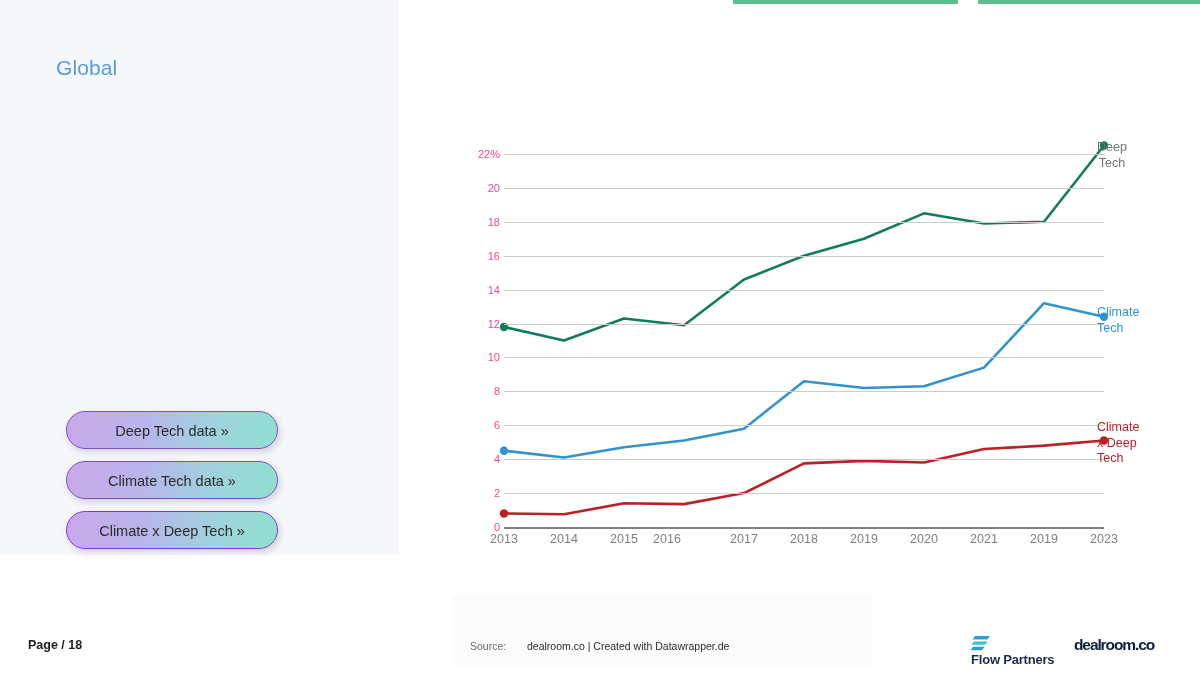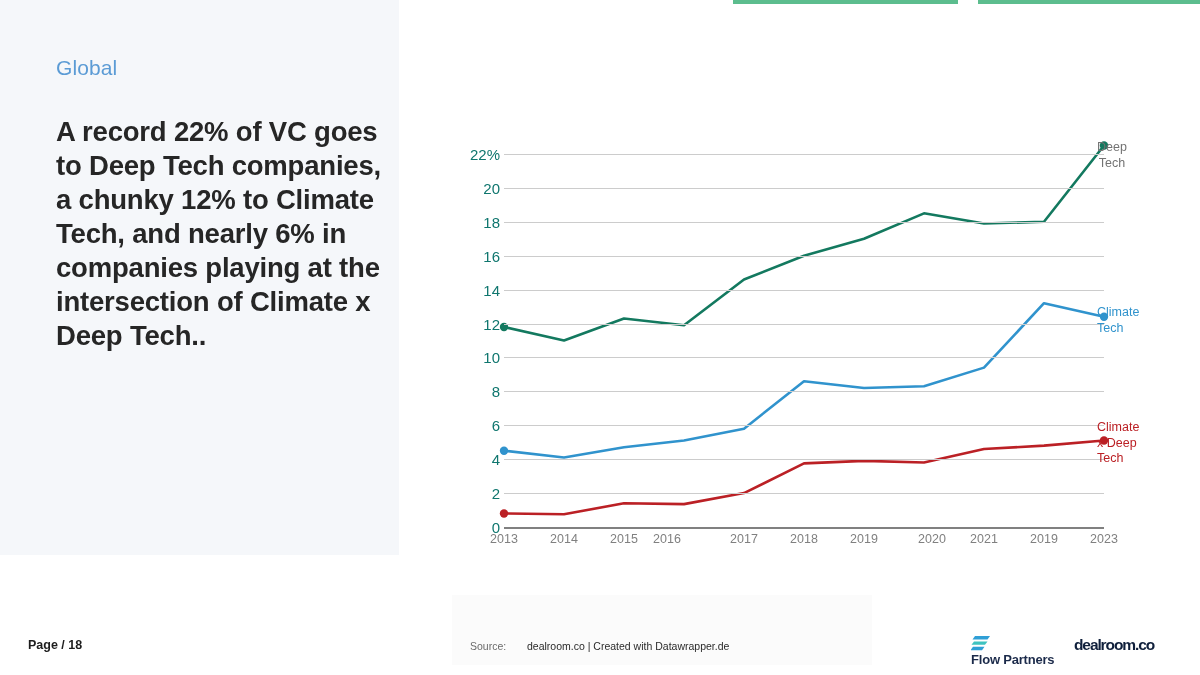--- a/index.html
+++ b/index.html
@@ -51,21 +51,21 @@
   .chart-title{
     position:absolute;left:5px;top:18px;font-size:15px;color:#1f1f1f;
   }
   .plot{
     position:absolute;left:52px;top:66px;width:600px;height:373px;
   }
   .gridline{position:absolute;left:0;width:600px;height:1px;background:#cccccc;}
   .axisline{position:absolute;left:0;width:600px;height:1.6px;background:#808080;}
   .ytick{
     position:absolute;right:604px;width:60px;text-align:right;
-    font-size:15px;color:#0f766e;transform:translateY(-50%);white-space:nowrap;
+    font-size:11px;color:#ec4899;transform:translateY(-50%);white-space:nowrap;
   }
   .xtick{
     position:absolute;top:378px;font-size:12.5px;color:#808080;
     transform:translateX(-50%);white-space:nowrap;
   }
   svg.lines{position:absolute;left:0;top:0;width:600px;height:373px;overflow:visible;}
   .series-label{
     position:absolute;font-size:12.5px;line-height:15.5px;white-space:pre-line;
   }
   #label-deep{left:1097px;top:140px;color:#137a61;}
@@ -86,22 +86,26 @@
   }
 </style>
 </head>
 <body>
 
 <div class="topbar" id="topbar-1"></div>
 <div class="topbar" id="topbar-2"></div>
 
 <div class="left-panel">
   <div class="kicker">Global</div>
-  <div class="headline">A record 22% of VC goes to Deep Tech companies, a chunky 12% to Climate Tech, and nearly 6% in companies playing at the intersection of Climate x Deep Tech..</div>
 
+  <div class="btn-stack">
+    <div class="pill" id="pill-1">Deep Tech data »</div>
+    <div class="pill" id="pill-2">Climate Tech data »</div>
+    <div class="pill" id="pill-3">Climate x Deep Tech »</div>
+  </div>
 
   <div class="page-label">Page / 18</div>
 </div>
 
 <div class="chart-card">
   <div class="plot" id="plot">
     <svg class="lines" id="lines-svg" viewBox="0 0 600 373" preserveAspectRatio="none">
         <polyline points="0.00,172.94 60.00,186.50 120.00,164.46 180.00,171.24 240.00,125.46 300.00,101.73 360.00,84.77 420.00,59.34 480.00,69.51 540.00,67.82 600.00,-8.48" fill="none" stroke="#13795f" stroke-width="2.6" stroke-linejoin="round" stroke-linecap="round"></polyline>
         <circle cx="0" cy="172.93636363636364" r="4.2" fill="#13795f"></circle>
         <circle cx="600" cy="-8.477272727272748" r="4.2" fill="#13795f"></circle>
@@ -136,21 +140,21 @@
       <div class="ytick" style="top: 33.9091px;">20</div>
       <div class="gridline" style="top: 0px;"></div>
       <div class="ytick" style="top: 0px;">22%</div>
       <div class="xtick" style="left: 0px;">2013</div>
       <div class="xtick" style="left: 60px;">2014</div>
       <div class="xtick" style="left: 120px;">2015</div>
       <div class="xtick" style="left: 163px;">2016</div>
       <div class="xtick" style="left: 240px;">2017</div>
       <div class="xtick" style="left: 300px;">2018</div>
       <div class="xtick" style="left: 360px;">2019</div>
-      <div class="xtick" style="left: 420px; margin-left: 8px;">2020</div>
+      <div class="xtick" style="left: 420px;">2020</div>
       <div class="xtick" style="left: 480px;">2021</div>
       <div class="xtick" style="left: 540px;">2019</div>
       <div class="xtick" style="left: 600px;">2023</div>
     </div>
 </div>
 
 <div class="series-label" id="label-deep" style="color: #737373; text-align: center;">Deep
 Tech</div>
 <div class="series-label" id="label-climate" style="color: rgb(48, 147, 205);">Climate
 Tech</div>

